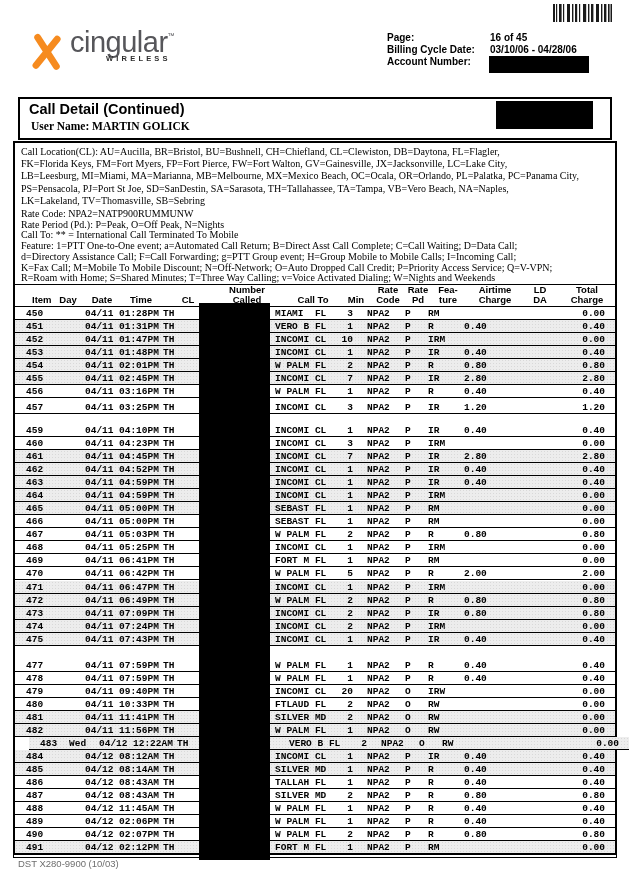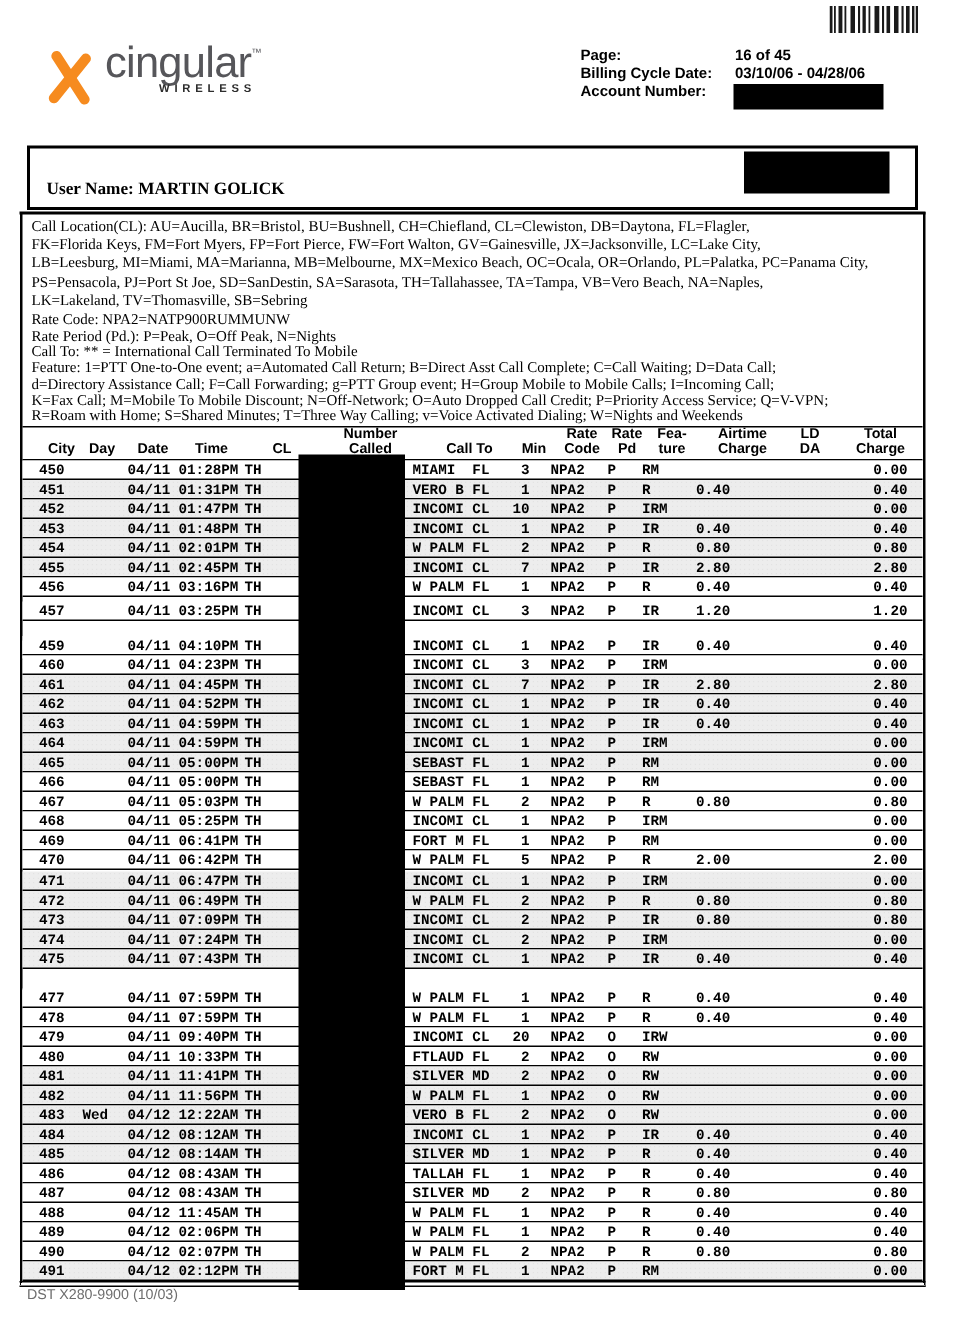--- a/index.html
+++ b/index.html
@@ -87,20 +87,21 @@
   <div class="meta">
     <span class="meta-label m-r1">Page:</span>
     <span class="meta-value m-r1">16 of 45</span>
     <span class="meta-label m-r2">Billing Cycle Date:</span>
     <span class="meta-value m-r2">03/10/06 - 04/28/06</span>
     <span class="meta-label m-r3">Account Number:</span>
     <div class="redact-account"></div>
   </div>
 
   <div class="title-box">
+    <div class="cd-title">Call Detail (Continued)</div>
     <div class="user-line">User Name: MARTIN GOLICK</div>
     <div class="redact-title"></div>
   </div>
 
   <div class="main-box">
     <div class="legend">Call Location(CL):  AU=Aucilla, BR=Bristol, BU=Bushnell, CH=Chiefland, CL=Clewiston, DB=Daytona, FL=Flagler,
 FK=Florida Keys, FM=Fort Myers, FP=Fort Pierce, FW=Fort Walton, GV=Gainesville, JX=Jacksonville, LC=Lake City,
 LB=Leesburg, MI=Miami, MA=Marianna, MB=Melbourne, MX=Mexico Beach, OC=Ocala, OR=Orlando, PL=Palatka, PC=Panama City,
 PS=Pensacola, PJ=Port St Joe, SD=SanDestin, SA=Sarasota, TH=Tallahassee, TA=Tampa, VB=Vero Beach, NA=Naples,
 LK=Lakeland, TV=Thomasville, SB=Sebring</div>
@@ -109,21 +110,21 @@
 Call To: ** = International Call Terminated To Mobile
 Feature:  1=PTT One-to-One event; a=Automated Call Return; B=Direct Asst Call Complete; C=Call Waiting; D=Data Call;
 d=Directory Assistance Call; F=Call Forwarding; g=PTT Group event; H=Group Mobile to Mobile Calls; I=Incoming Call;
 K=Fax Call; M=Mobile To Mobile Discount; N=Off-Network; O=Auto Dropped Call Credit; P=Priority Access Service; Q=V-VPN;
 R=Roam with Home; S=Shared Minutes; T=Three Way Calling; v=Voice Activated Dialing; W=Nights and Weekends</div>
 
     <div class="hline-top"></div>
     <div class="thead">
         <div class="hcell hc0">
           <div></div>
-          <div>City</div>
+          <div>Item</div>
         </div>
         <div class="hcell hc1">
           <div></div>
           <div>Day</div>
         </div>
         <div class="hcell hc2">
           <div></div>
           <div>Date</div>
         </div>
         <div class="hcell hc3">
@@ -662,21 +663,21 @@
           <span class="cell c-cl">TH</span>
           <span class="cell c-callto">W PALM FL</span>
           <span class="cell c-min">1</span>
           <span class="cell c-rate">NPA2</span>
           <span class="cell c-pd">O</span>
           <span class="cell c-feat">RW</span>
           <span class="cell c-air"></span>
           <span class="cell c-ld"></span>
           <span class="cell c-total">0.00</span>
         </div>
-        <div class="trow shaded" style="top: 429.792px;">
+        <div class="trow shaded" style="top: 429.792px; margin-left: 14px;">
           <span class="cell c-item">483</span>
           <span class="cell c-day">Wed</span>
           <span class="cell c-date">04/12</span>
           <span class="cell c-time">12:22AM</span>
           <span class="cell c-cl">TH</span>
           <span class="cell c-callto">VERO B FL</span>
           <span class="cell c-min">2</span>
           <span class="cell c-rate">NPA2</span>
           <span class="cell c-pd">O</span>
           <span class="cell c-feat">RW</span>

